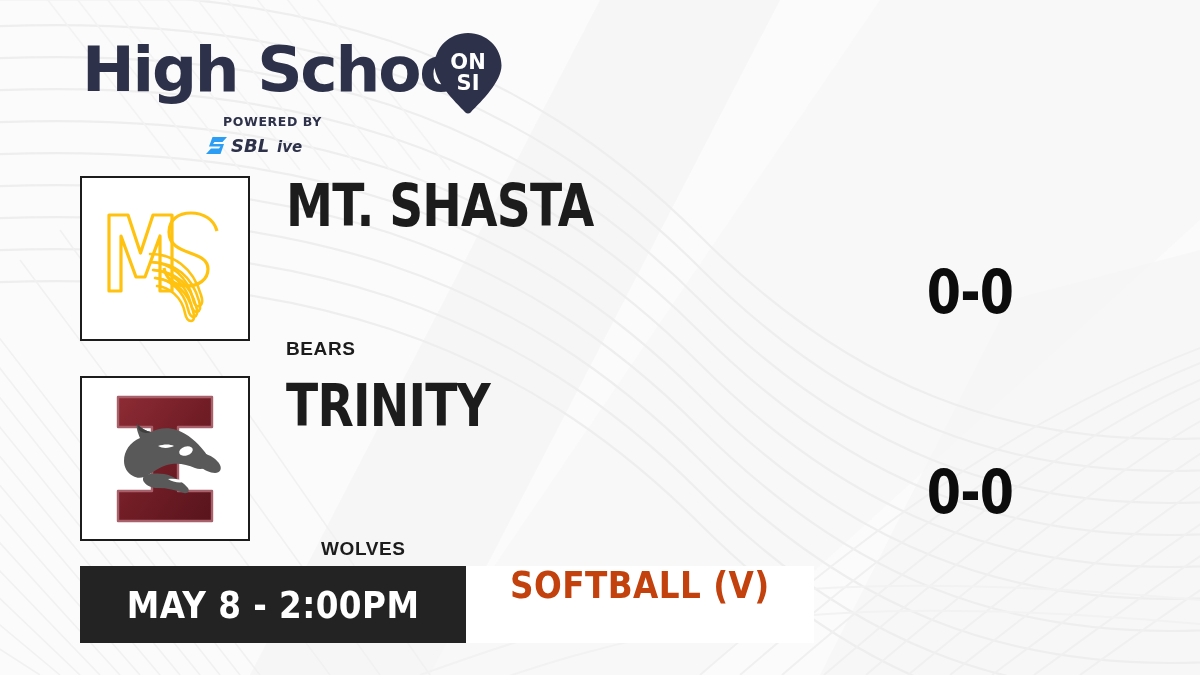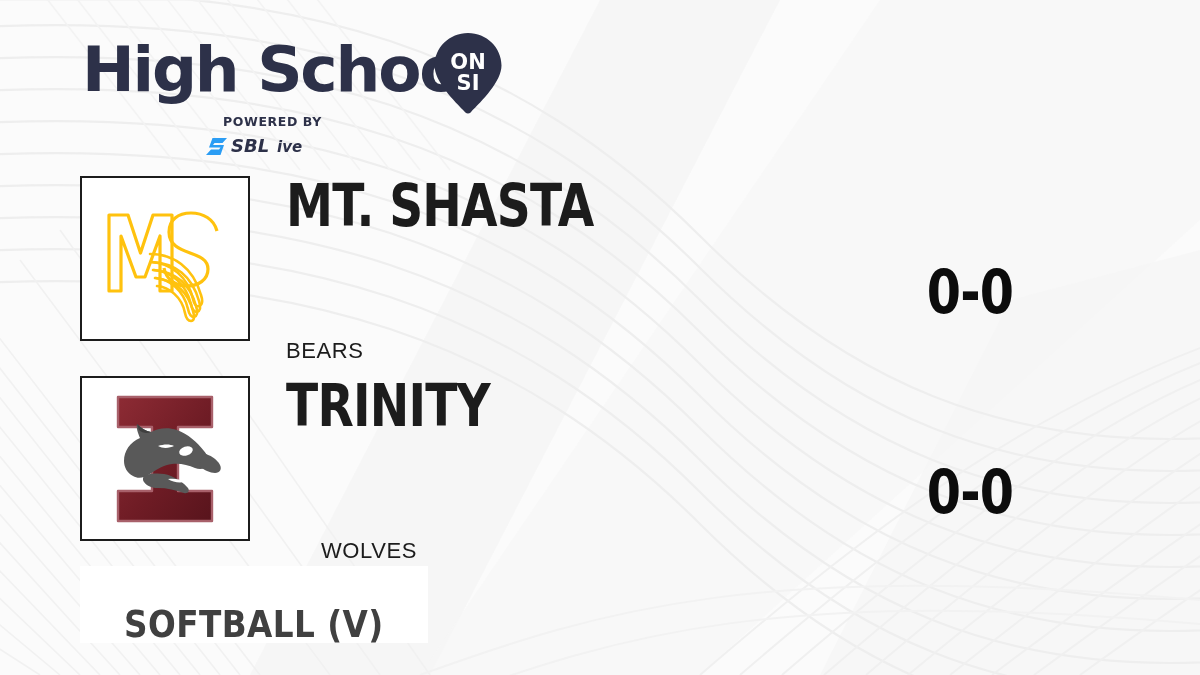--- a/index.html
+++ b/index.html
@@ -34,21 +34,21 @@
     position:absolute; left:124px; top:82px;
     display:flex; align-items:center; gap:7px;flex-direction:column;
   }
   #powered-by-label {
     font-family:"DejaVu Sans", sans-serif;
     font-weight:700; font-size:12.5px;
     letter-spacing:0.6px;
     color:#2d3149;
     white-space:nowrap;
   }
-  #sblive-lockup { display:flex; align-items:center; gap:3px; }
+  #sblive-lockup { display:flex; gap:3px; }
 
   
   .logo-box {
     position:absolute;
     width:170px; height:165px;
     background:#ffffff;
     border:2px solid #1c1c1c;
     display:flex; align-items:center; justify-content:center;
   }
   #logo-box-away { left:80px; top:176px; }
@@ -65,22 +65,22 @@
     transform:scaleX(0.80);
     transform-origin:left center;
     white-space:nowrap;
   }
   #team-name-away { left:286px; top:176px; }
   #team-name-home { left:286px; top:376px; }
 
   .team-mascot {
     position:absolute;
     font-family:"Liberation Sans", sans-serif;
-    font-size:22px;
-    font-weight:400;
+    font-size:19px;
+    font-weight:700;
     color:#1c1c1c;
     letter-spacing:0.6px;
     white-space:nowrap;
   }
   #team-mascot-away { left:286px; top:338px; }
   #team-mascot-home { left:286px; top:538px;margin-left:35px; }
 
   .team-record {
     position:absolute;
     font-family:"DejaVu Sans", sans-serif;
@@ -106,22 +106,22 @@
     align-items:stretch;
   }
   #banner-datetime {
     background:#232323;
     color:#ffffff;
     display:flex; align-items:center;
     padding:0 23px;
   }
   #banner-sport {
     background:#ffffff;
-    color:#404040;
-    display:flex; align-items:flex-end;
+    color:#c2410c;
+    display:flex; align-items:flex-start;
     padding:0 23px;
   }
   .banner-text {
     font-family:"DejaVu Sans", sans-serif;
     font-weight:700;
     font-size:38px;
     line-height:1;
     letter-spacing:0.5px;
     transform:scaleX(0.86);
     transform-origin:center;
@@ -278,18 +278,21 @@
   <div class="team-name" id="team-name-away">MT. SHASTA</div>
   <div class="team-mascot" id="team-mascot-away">BEARS</div>
 
   <div class="team-name" id="team-name-home">TRINITY</div>
   <div class="team-mascot" id="team-mascot-home">WOLVES</div>
 
   <div class="team-record" id="team-record-away">0-0</div>
   <div class="team-record" id="team-record-home">0-0</div>
 
   <div id="info-banner">
+    <div id="banner-datetime">
+      <span class="banner-text">MAY 8 - 2:00PM</span>
+    </div>
     <div id="banner-sport">
       <span class="banner-text">SOFTBALL (V)</span>
     </div>
   </div>
 
 </div>
 
 </body></html>

